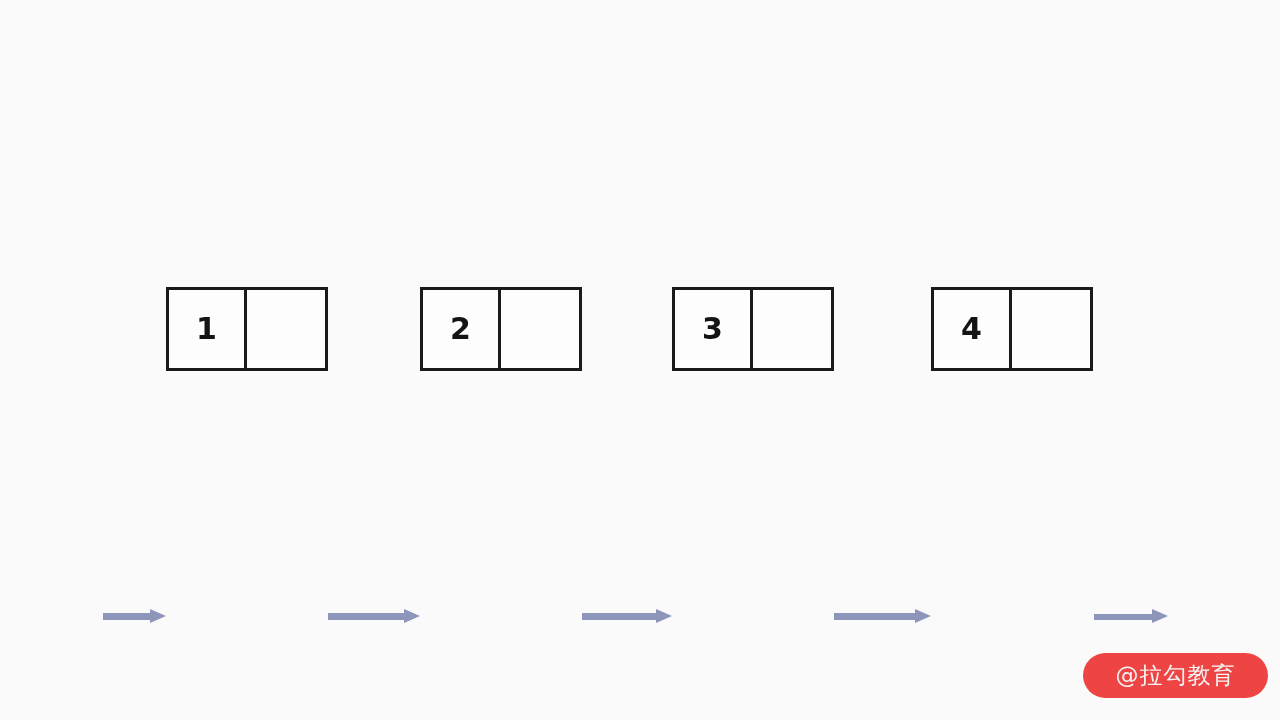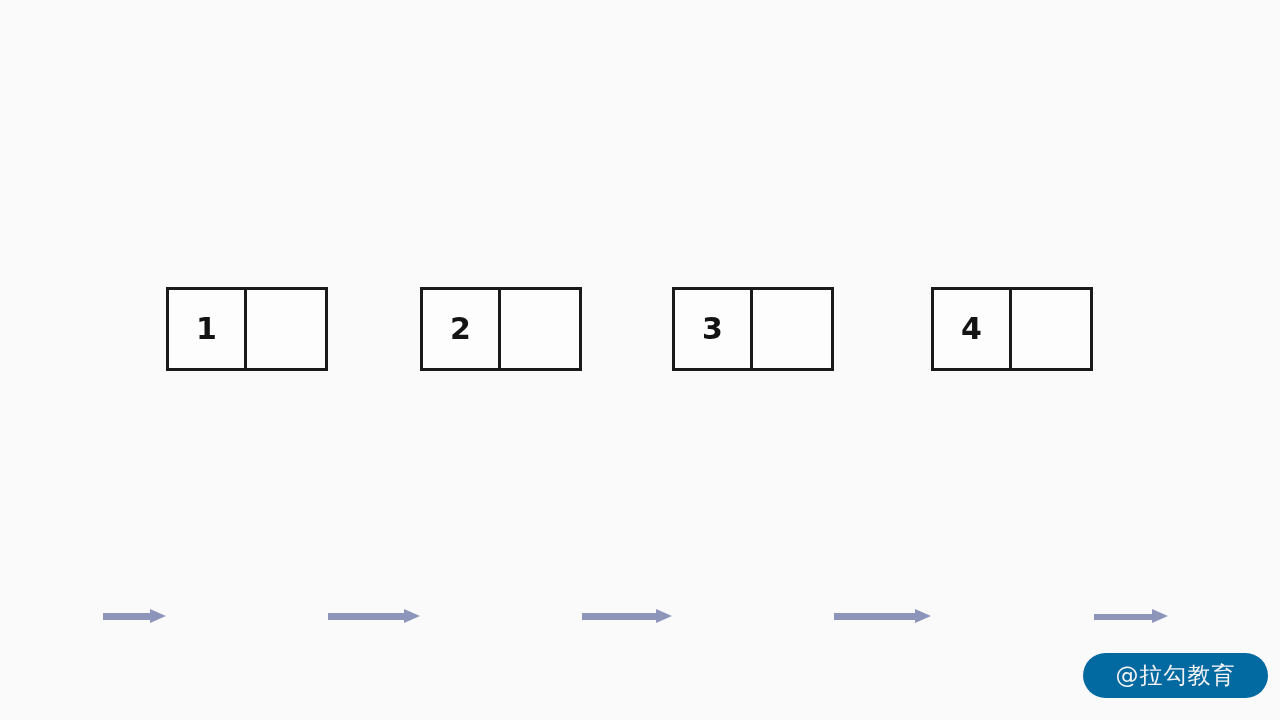--- a/index.html
+++ b/index.html
@@ -110,21 +110,21 @@
   }
 
   
   .watermark {
     position: absolute;
     left: 1083px;
     top: 653px;
     width: 185px;
     height: 45px;
     border-radius: 23px;
-    background: #0369a1;
+    background: #ef4444;
     display: flex;
     align-items: center;
     justify-content: center;
   }
   .watermark-text {
     color: #f4f4f4;
     font-size: 23px;
     letter-spacing: 1px;
     font-family: "DejaVu Sans", sans-serif;
     white-space: nowrap;

